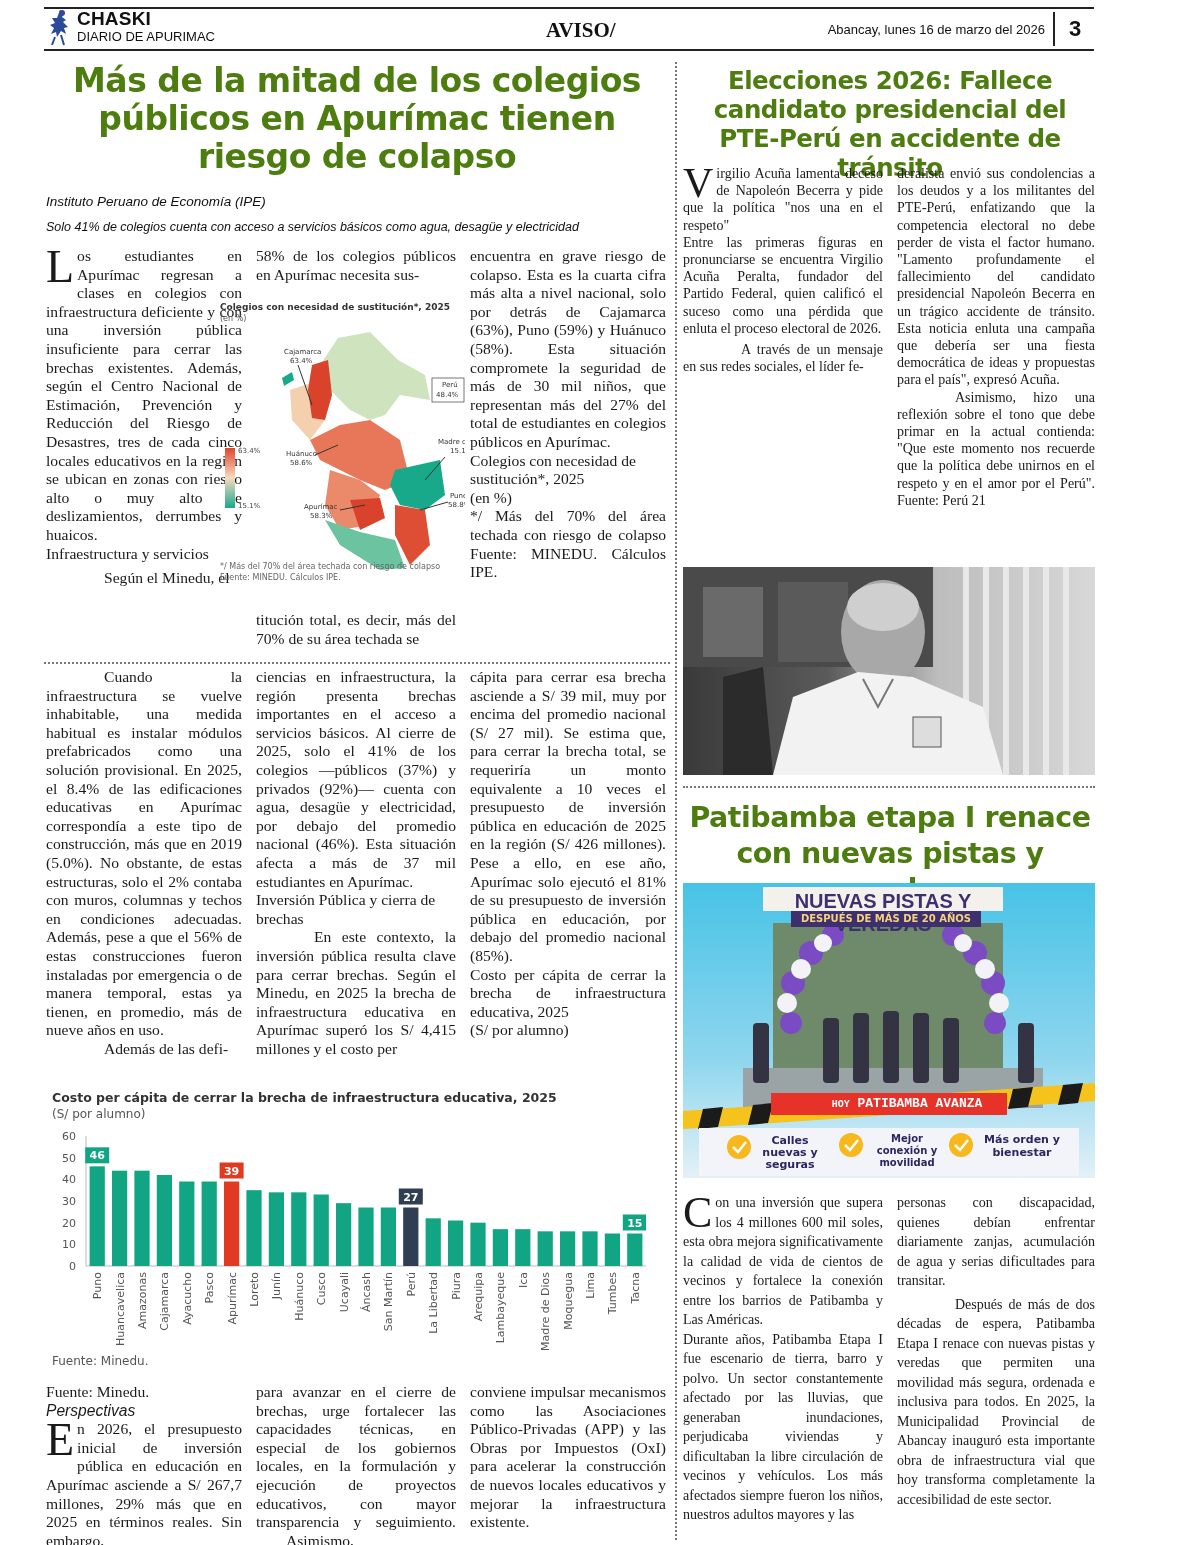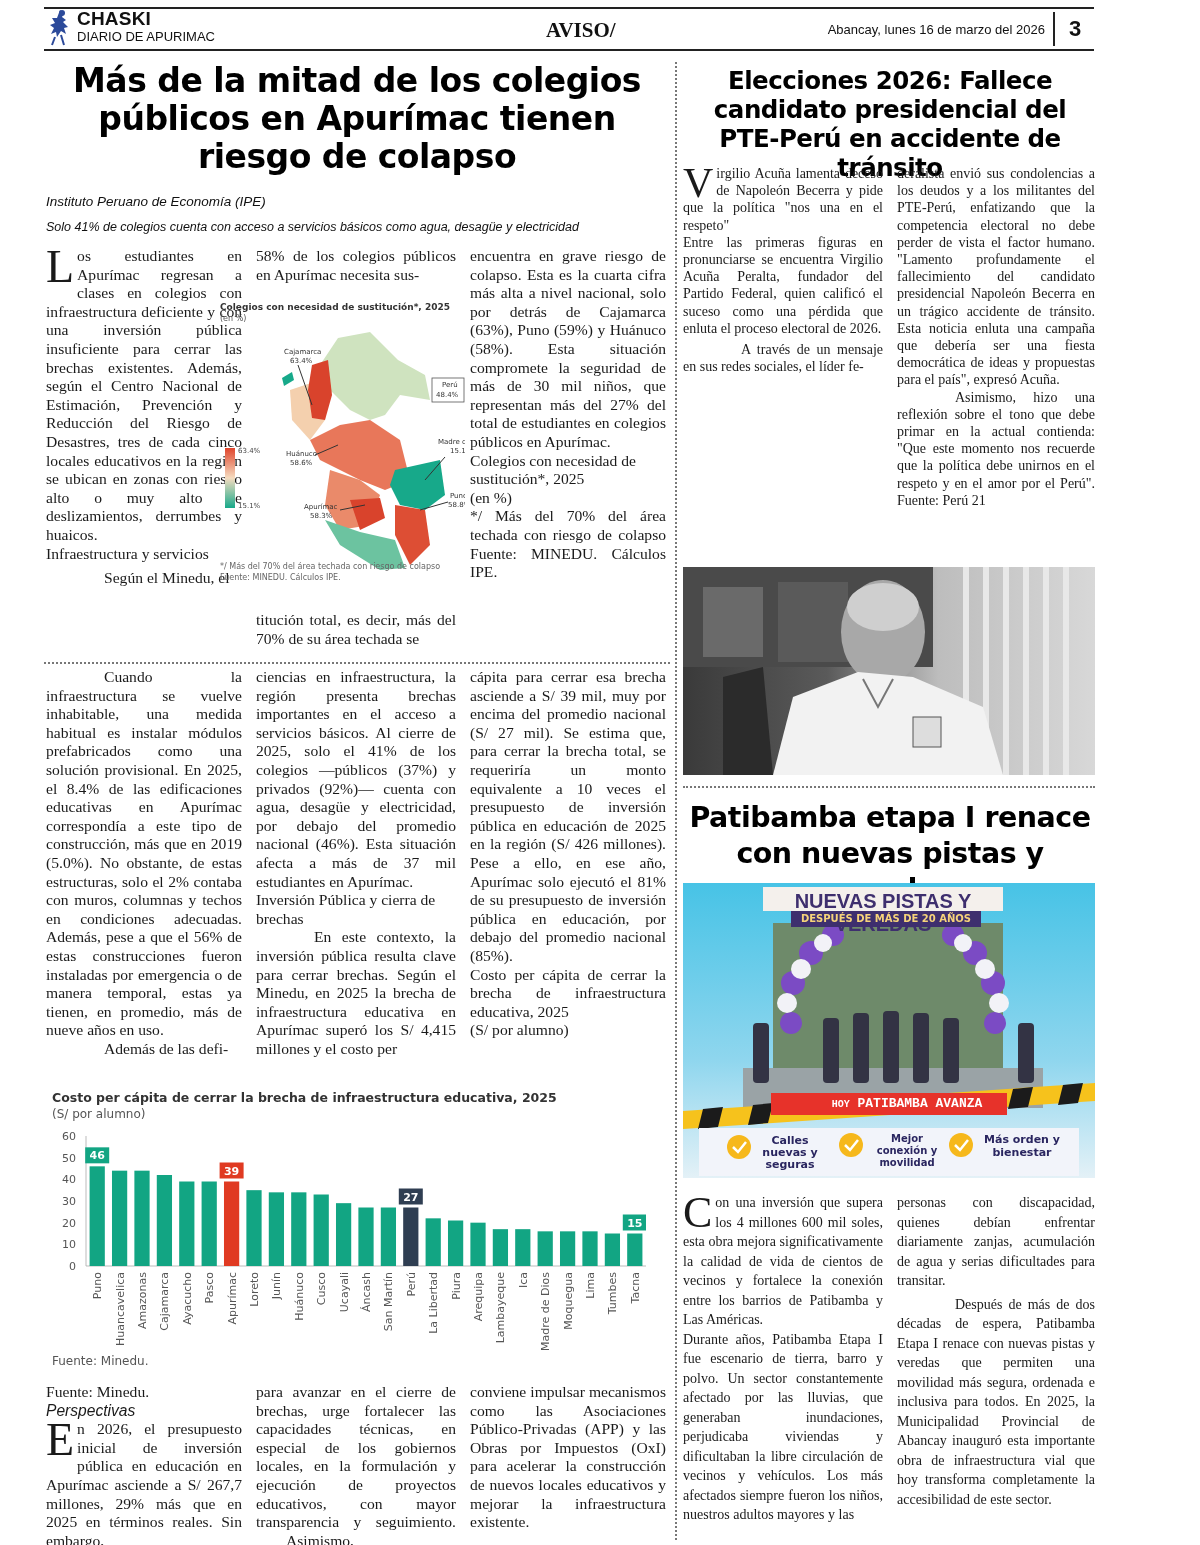--- a/index.html
+++ b/index.html
@@ -10,21 +10,21 @@
   .hdr-line { position: absolute; left: 44px; width: 1050px; height: 2px; background: #222; }
   .logo { position: absolute; left: 46px; top: 7px; width: 30px; height: 40px; }
   .brand { position: absolute; left: 77px; top: 8px; font-family: "Liberation Sans", sans-serif; font-weight: bold; font-size: 19px; color: #111; letter-spacing: 0.2px; }
   .brand-sub { position: absolute; left: 77px; top: 29px; font-family: "Liberation Sans", sans-serif; font-size: 13px; color: #111; }
   .section { position: absolute; left: 546px; top: 18px; font-family: Liberation Serif, serif; font-weight: bold; font-size: 21px; color: #111; }
   .dateline { position: absolute; right: 155px; top: 22px; font-family: "Liberation Sans", sans-serif; font-size: 13px; color: #111; }
   .vbar { position: absolute; left: 1053px; top: 12px; width: 2px; height: 34px; background: #222; }
   .pageno { position: absolute; left: 1069px; top: 16px; font-family: "Liberation Sans", sans-serif; font-weight: bold; font-size: 22px; color: #111; }
 
   
-  .h1 { position: absolute; font-family: "DejaVu Sans", sans-serif; font-weight: bold; text-align: center; color: #000000; letter-spacing: -0.5px; }
+  .h1 { position: absolute; font-family: "DejaVu Sans", sans-serif; font-weight: bold; text-align: center; color: #4d7c0f; letter-spacing: -0.5px; }
   .kicker { position: absolute; font-family: "Liberation Sans", sans-serif; font-style: italic; color: #111; }
 
   
   .col { position: absolute; font-size: 15.6px; line-height: 18.6px; text-align: justify; hyphens: auto; }
   .col p { margin: 0; }
   .col .ind { text-indent: 58px; }
   .dropcap { float: left; font-size: 46px; line-height: 36px; padding-right: 3px; margin-top: 2px; }
 
   .vdots { position: absolute; width: 0; border-left: 2px dotted #777; }
   .hdots { position: absolute; height: 0; border-top: 2px dotted #777; }

